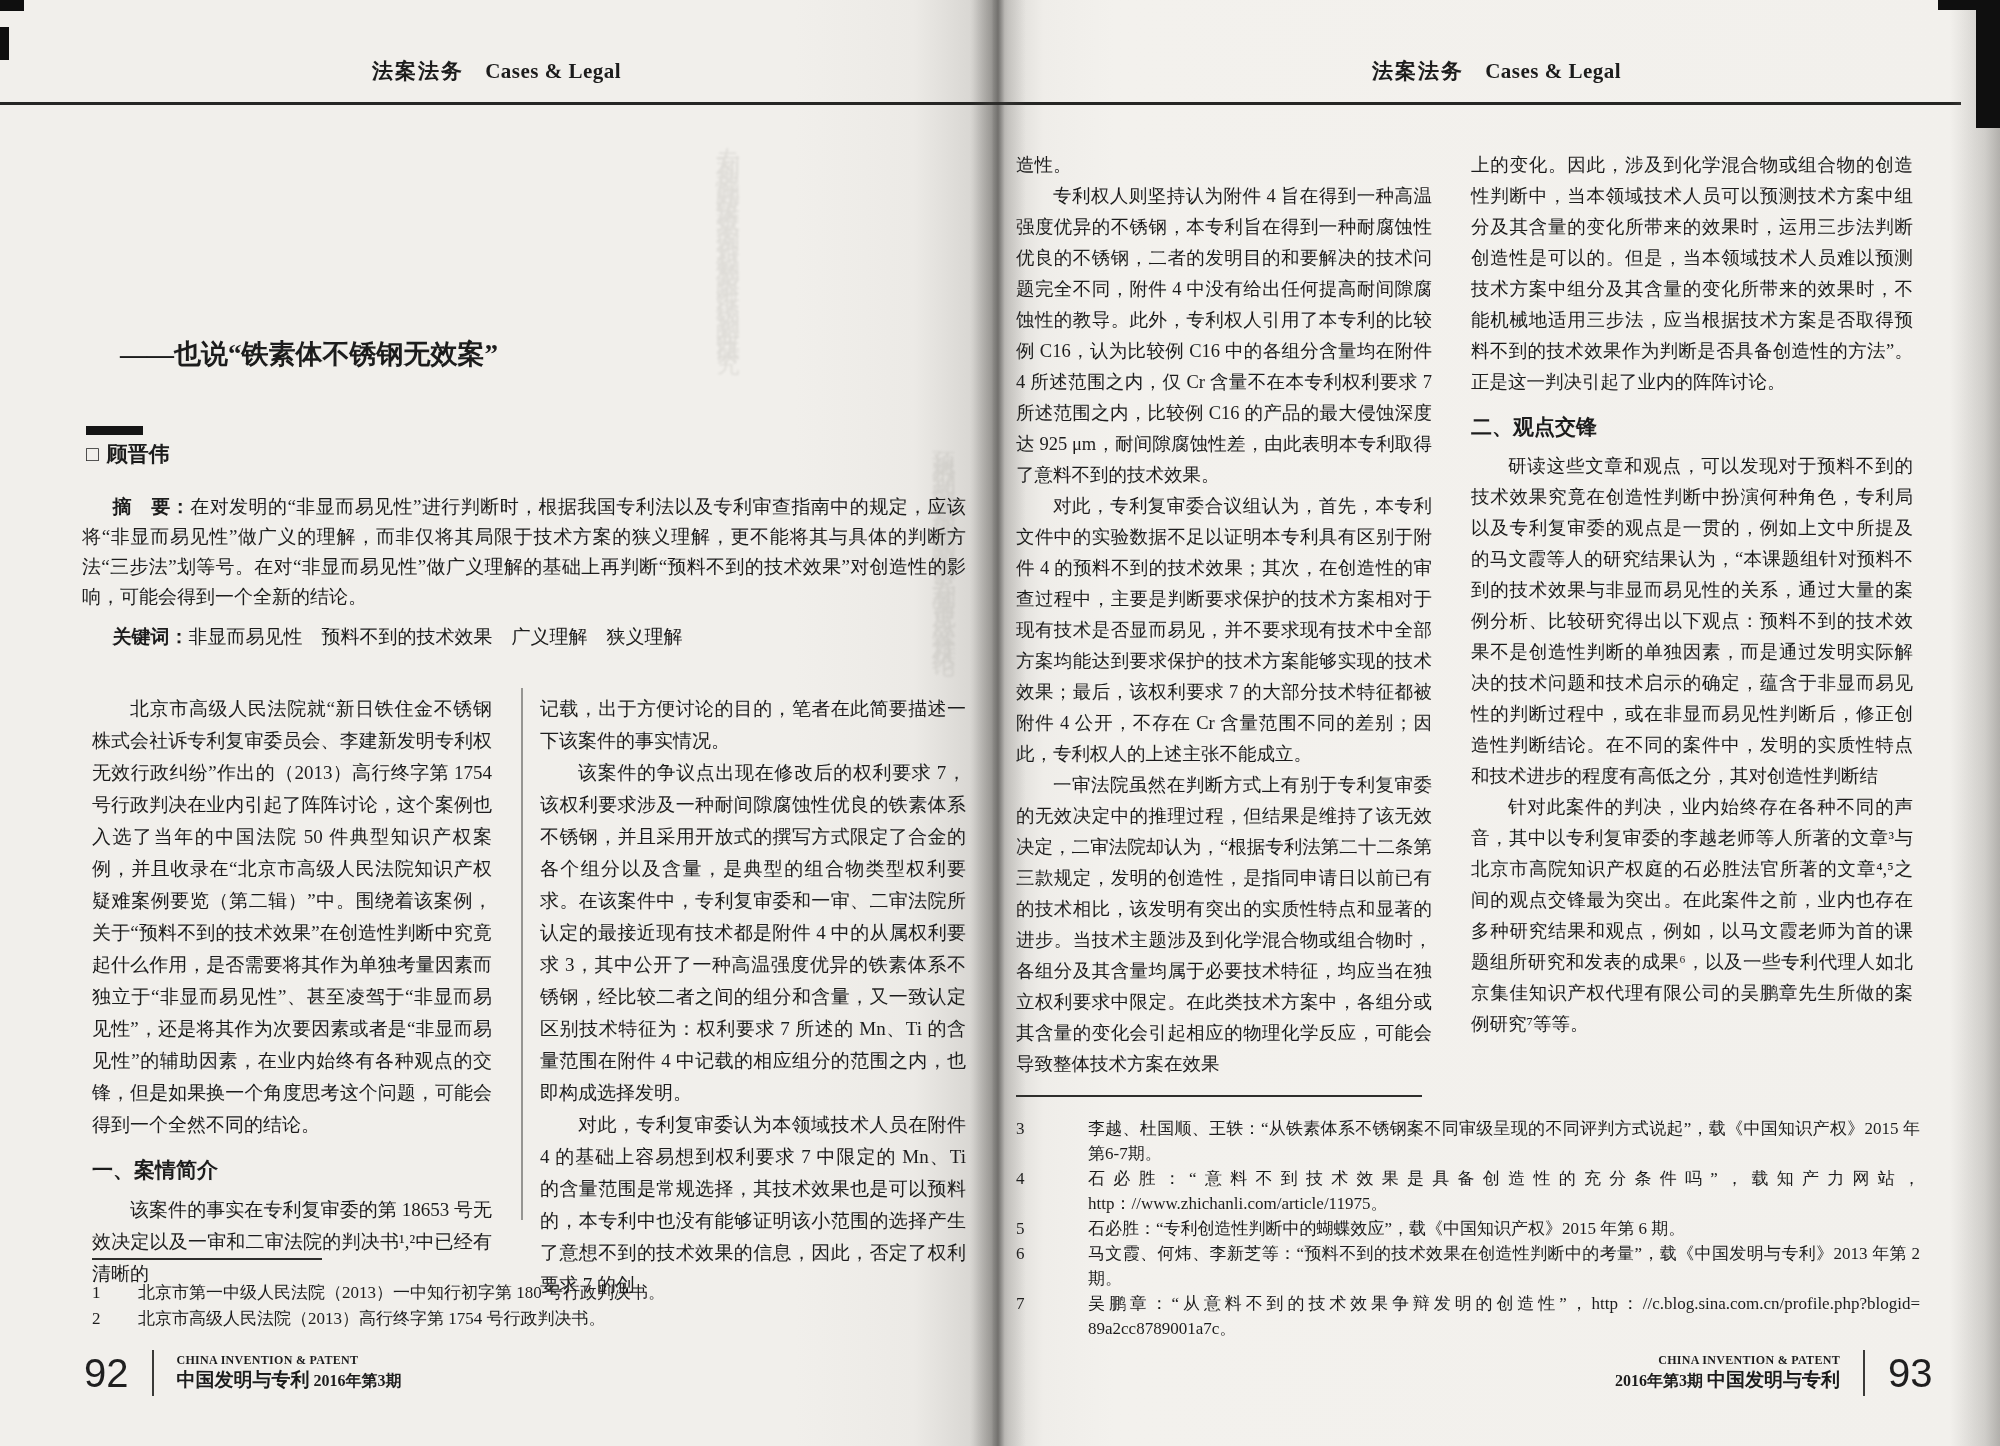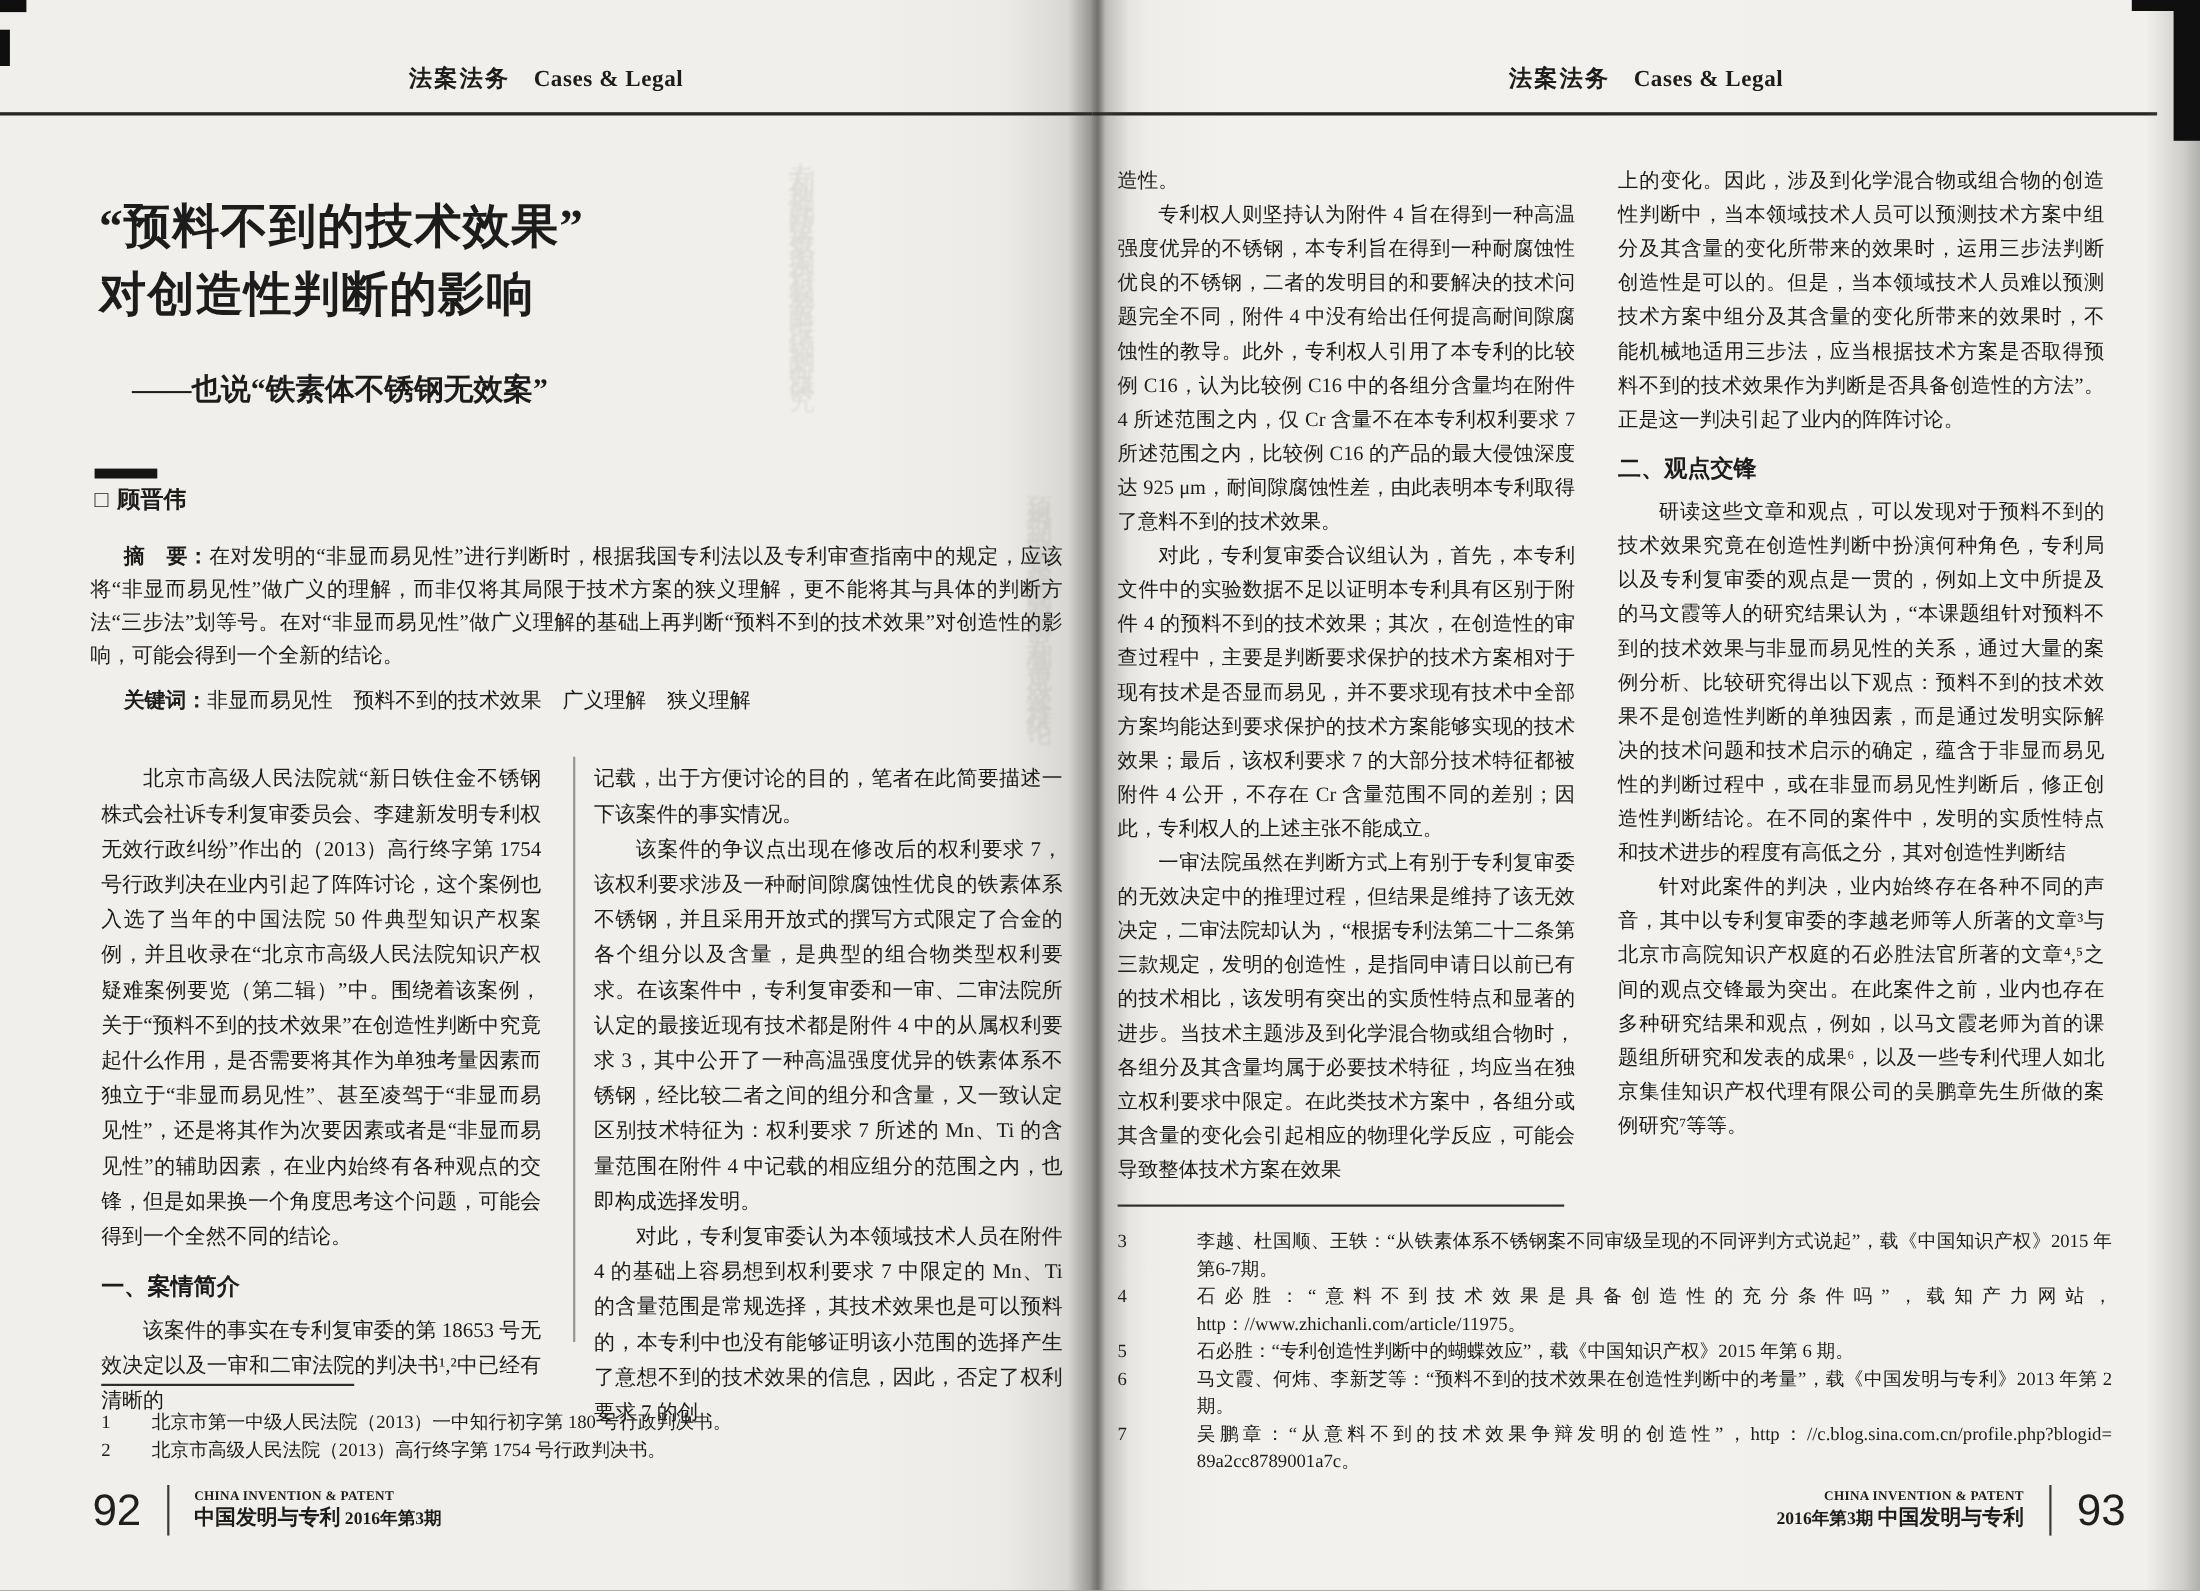--- a/index.html
+++ b/index.html
@@ -91,24 +91,20 @@
 
     <div class="sec-header">
       <span class="zh">法案法务</span>
       <span class="en">Cases &amp; Legal</span>
     </div>
     <div class="rule rule-l"></div>
 
     <div class="ghost ghost1">专利创造性判断技术效果案例分析权利要求附件不锈钢判断方法研究</div>
     <div class="ghost ghost2">预料不到的技术效果创造性判断案例研究专利复审观点交锋分析结论</div>
 
-    <div class="title">
-      <div>“预料不到的技术效果”</div>
-      <div>对创造性判断的影响</div>
-    </div>
 
     <div class="subtitle">——也说“铁素体不锈钢无效案”</div>
 
     <div class="author-bar"></div>
     <div class="author">
       <span class="marker">□</span><span>顾晋伟</span>
     </div>
 
     <p class="abstract"><b>摘　要：</b><span>在对发明的“非显而易见性”进行判断时，根据我国专利法以及专利审查指南中的规定，应该将“非显而易见性”做广义的理解，而非仅将其局限于技术方案的狭义理解，更不能将其与具体的判断方法“三步法”划等号。在对“非显而易见性”做广义理解的基础上再判断“预料不到的技术效果”对创造性的影响，可能会得到一个全新的结论。</span></p>
 

